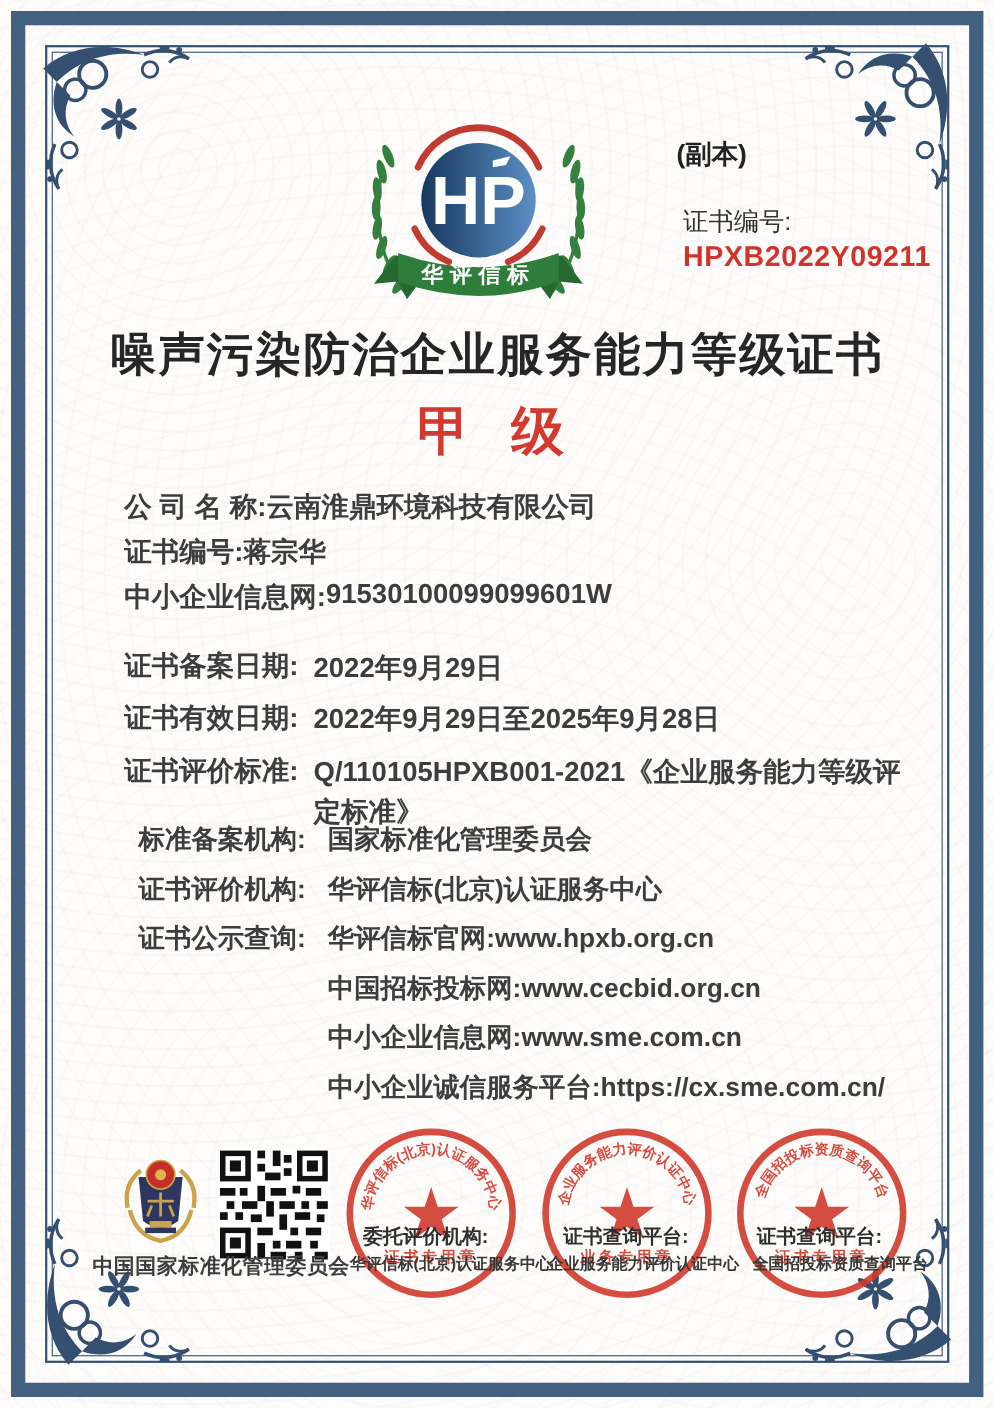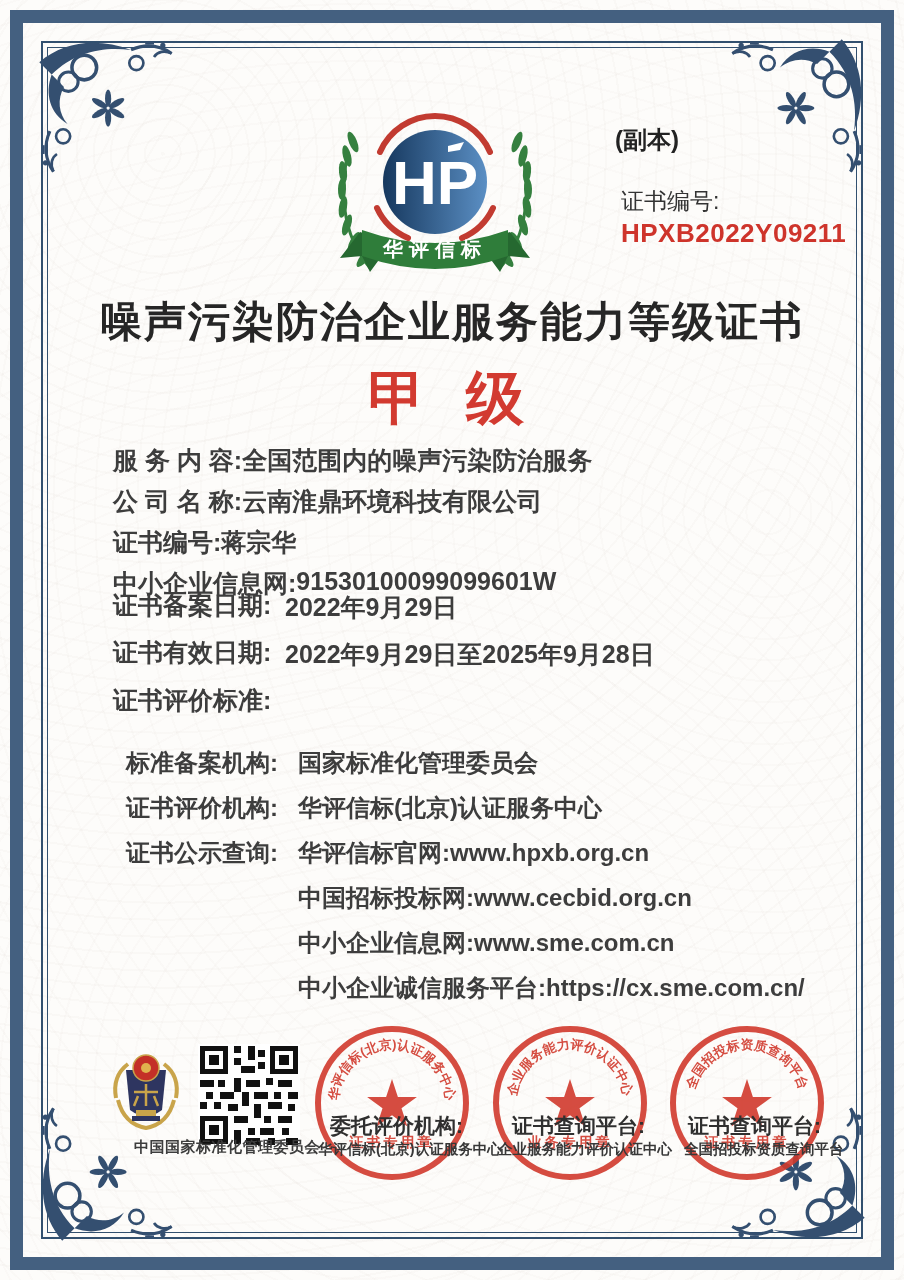--- a/index.html
+++ b/index.html
@@ -26,42 +26,42 @@
   .corner.bl{left:34px;bottom:34px;transform:rotate(270deg);}
   
   .logo{position:absolute;left:322px;top:90px;}
   .copy-label{position:absolute;left:615px;top:124px;font-size:24px;font-weight:800;color:#222;}
   .certno-label{position:absolute;left:621px;top:186px;font-size:23px;font-weight:400;color:#333;}
   .certno-value{position:absolute;left:621px;top:218px;font-size:26px;font-weight:800;color:#ce342b;letter-spacing:.5px;}
   
   .title{position:absolute;left:0;top:294px;width:100%;text-align:center;
          font-size:42px;font-weight:900;color:#262626;letter-spacing:2px;}
   .grade{position:absolute;left:0;top:360px;width:100%;text-align:center;
-         font-size:58px;font-weight:900;color:#d23a30;letter-spacing:12px;}
+         font-size:48px;font-weight:900;color:#d23a30;letter-spacing:12px;}
   
   .block{position:absolute;left:113px;color:#3d3d3d;font-weight:700;}
   .blk-info{top:444px;font-size:25px;}
   .blk-dates{top:589px;font-size:25px;}
   .blk-orgs{top:747px;font-size:24px;}
   .row{display:flex;align-items:flex-start;}
   .blk-info .row{margin-bottom:8px;}
   .blk-dates .row{margin-bottom:11px;}
   .blk-orgs .row{margin-bottom:13px;margin-left:13px;}
   .row .lbl{white-space:pre;flex:0 0 auto;}
   .blk-dates .row .lbl,.blk-orgs .row .lbl{width:172px;}
   .blk-dates .row .val{max-width:545px;line-height:1.45;}
   .blk-orgs .row .val{white-space:nowrap;}
   
   .emblem{position:absolute;left:102px;top:1048px;}
   .qr{position:absolute;left:198px;top:1044px;}
-  .authority-caption{position:absolute;left:84px;top:1138px;width:236px;text-align:right;
-         font-size:15px;font-weight:700;color:#3d3d3d;letter-spacing:.5px;}
+  .authority-caption{position:absolute;left:84px;top:1138px;width:236px;text-align:left;
+         font-size:19px;font-weight:700;color:#3d3d3d;letter-spacing:.5px;}
   .seal{position:absolute;top:1023px;opacity:.9;}
   .seal.s1{left:312px;} .seal.s2{left:490px;} .seal.s3{left:667px;}
-  .seal-label{position:absolute;font-size:21px;font-weight:800;color:#2f2f2f;white-space:nowrap;}
+  .seal-label{position:absolute;font-size:18px;font-weight:800;color:#2f2f2f;white-space:nowrap;}
   .seal-value{position:absolute;font-size:14.5px;font-weight:700;color:#383838;white-space:nowrap;}
   .sl1{left:330px;top:1112px;} .sv1{left:318px;top:1140px;}
   .sl2{left:512px;top:1112px;} .sv2{left:498px;top:1140px;}
   .sl3{left:688px;top:1112px;} .sv3{left:684px;top:1140px;}
 </style>
 </head>
 <body>
 
 <div class="cert">
 
@@ -160,24 +160,20 @@
 
   <div class="copy-label">(副本)</div>
   <div class="certno-label">证书编号:</div>
   <div class="certno-value">HPXB2022Y09211</div>
 
   <div class="title">噪声污染防治企业服务能力等级证书</div>
   <div class="grade">甲 级</div>
 
   <div class="block blk-info">
     <div class="row">
-        <span class="lbl">服 务 内 容:</span>
-        <span class="val">全国范围内的噪声污染防治服务</span>
-      </div>
-    <div class="row">
         <span class="lbl">公 司 名 称:</span>
         <span class="val">云南淮鼎环境科技有限公司</span>
       </div>
     <div class="row">
         <span class="lbl">证书编号:</span>
         <span class="val">蒋宗华</span>
       </div>
     <div class="row">
         <span class="lbl">中小企业信息网:</span>
         <span class="val">91530100099099601W</span>
@@ -188,20 +184,21 @@
     <div class="row">
         <span class="lbl">证书备案日期:</span>
         <span class="val">2022年9月29日</span>
       </div>
     <div class="row">
         <span class="lbl">证书有效日期:</span>
         <span class="val">2022年9月29日至2025年9月28日</span>
       </div>
     <div class="row">
         <span class="lbl">证书评价标准:</span>
+        <span class="val">Q/110105HPXB001-2021《企业服务能力等级评定标准》</span>
       </div>
   </div>
 
   <div class="block blk-orgs">
     <div class="row">
         <span class="lbl">标准备案机构:</span>
         <span class="val">国家标准化管理委员会</span>
       </div>
     <div class="row">
         <span class="lbl">证书评价机构:</span>

